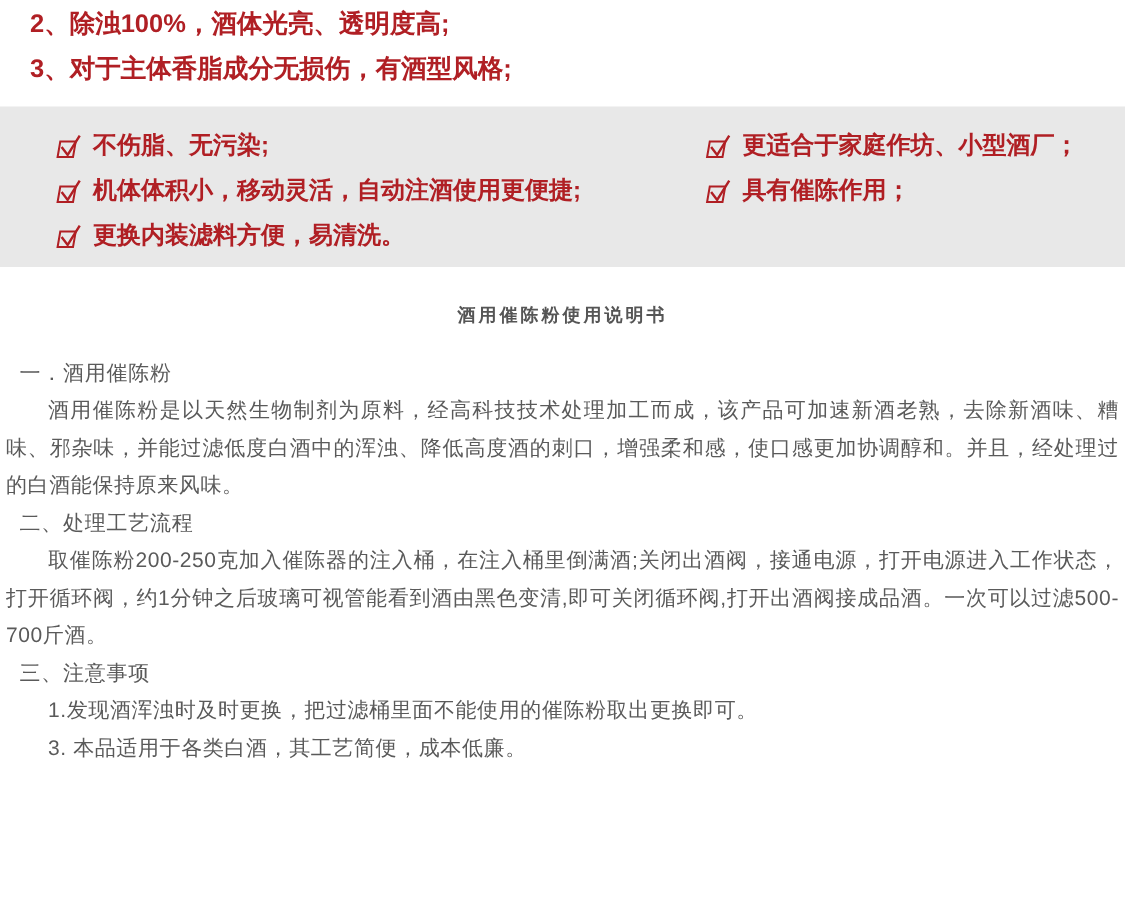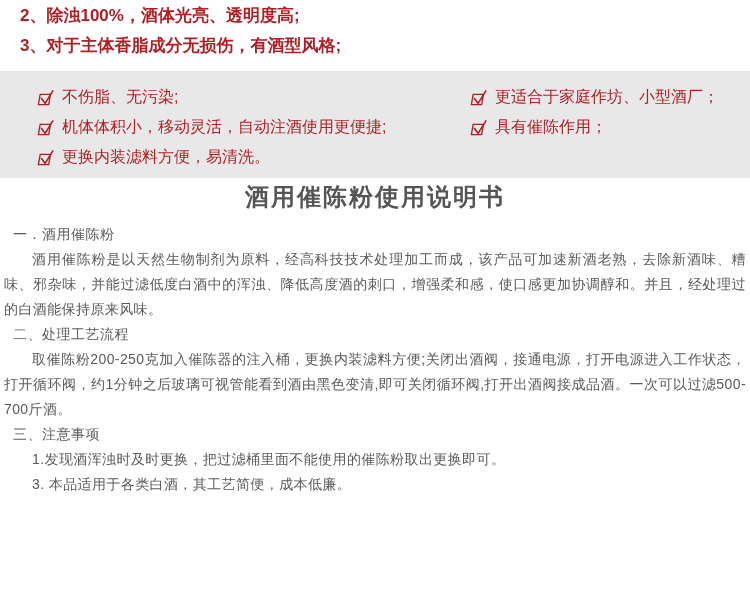--- a/index.html
+++ b/index.html
@@ -39,46 +39,46 @@
     display: flex;
   }
   .feature-col { display: flex; flex-direction: column; }
   .feature-col.left  { width: 433px; }
   .feature-col.right { flex: 1; }
   .feature-row {
     height: 30px;
     display: flex;
     align-items: center;
     font-size: 16px;
-    font-weight: normal;
+    font-weight: bold;
     color: var(--red, #b01f24);
     white-space: nowrap;
   }
   .cb-icon {
     width: 18px;
     height: 17px;
     margin-right: 7px;
     flex: 0 0 auto;
     display: inline-flex;
   }
   .cb-icon svg { width: 18px; height: 17px; }
 
   
   .manual {
     padding: 0 4px;
     color: var(--bodyText, #5a5a5a);
     font-size: 14px;
     line-height: 25px;
   }
   .manual-title {
-    margin: 6px 0 13px 0;
+    margin: 20px 0 13px 0;
     height: 25px;
     line-height: 25px;
     text-align: center;
-    font-size: 24px;
+    font-size: 12px;
     font-weight: bold;
     letter-spacing: 2px;
     color: var(--titleText, #555555);
   }
   .sec-heading {
     padding-left: 9px;
     letter-spacing: 0.5px;
     white-space: nowrap;
   }
   .manual p {
@@ -153,21 +153,21 @@
   <div class="manual">
     <div class="manual-title">酒用催陈粉使用说明书</div>
 
     <div class="sec">
       <div class="sec-heading">一．酒用催陈粉</div>
       <p>酒用催陈粉是以天然生物制剂为原料，经高科技技术处理加工而成，该产品可加速新酒老熟，去除新酒味、糟味、邪杂味，并能过滤低度白酒中的浑浊、降低高度酒的刺口，增强柔和感，使口感更加协调醇和。并且，经处理过的白酒能保持原来风味。</p>
     </div>
 
     <div class="sec">
       <div class="sec-heading">二、处理工艺流程</div>
-      <p>取催陈粉200-250克加入催陈器的注入桶，更换内装滤料方便;关闭出酒阀，接通电源，打开电源进入工作状态，打开循环阀，约1分钟之后玻璃可视管能看到酒由黑色变清,即可关闭循环阀,打开出酒阀接成品酒。一次可以过滤500-700斤酒。</p>
+      <p>取催陈粉200-250克加入催陈器的注入桶，在注入桶里倒满酒;关闭出酒阀，接通电源，打开电源进入工作状态，打开循环阀，约1分钟之后玻璃可视管能看到酒由黑色变清,即可关闭循环阀,打开出酒阀接成品酒。一次可以过滤500-700斤酒。</p>
     </div>
 
     <div class="sec">
       <div class="sec-heading">三、注意事项</div>
       <p>1.发现酒浑浊时及时更换，把过滤桶里面不能使用的催陈粉取出更换即可。</p>
       <p>3. 本品适用于各类白酒，其工艺简便，成本低廉。</p>
     </div>
   </div>
 
 </div>

